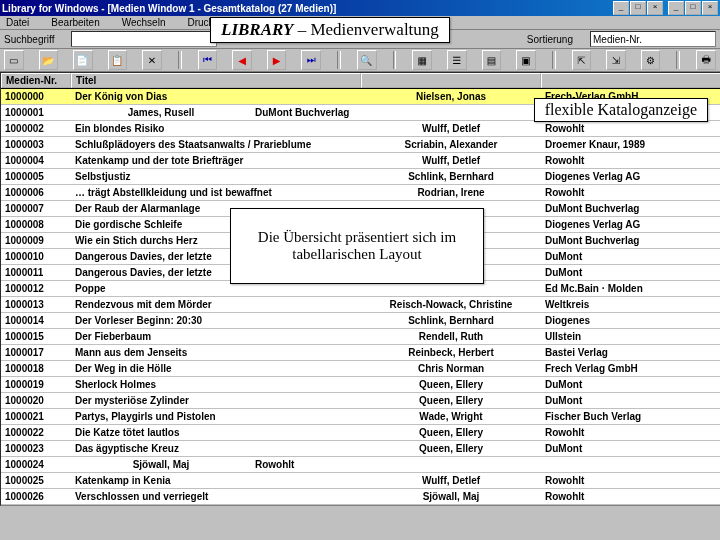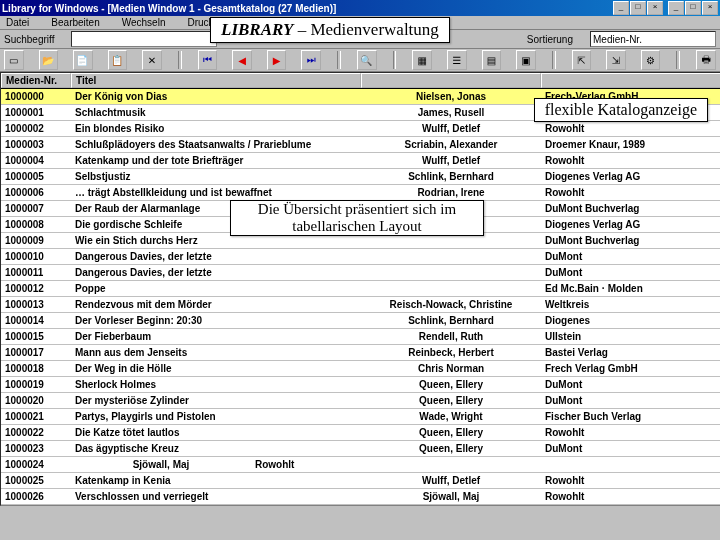--- a/index.html
+++ b/index.html
@@ -10,21 +10,21 @@
   .menu-item { font-size:10px; }
   .toolbar-row { background:#c0c0c0; display:flex; align-items:center; padding:1px 4px; gap:15px; border-bottom:1px solid #808080; position:relative; }
   .field-label { font-size:10px; margin-right:2px; }
   .text-input { border:1px inset #808080; background:#fff; height:14px; font-size:10px; padding:0 2px; }
   .tb-btn { width:18px; height:18px; background:#c0c0c0; border:1px outset #fff; display:flex; align-items:center; justify-content:center; font-size:10px; }
   .sep { width:2px; height:18px; border-left:1px solid #808080; border-right:1px solid #fff; margin:0 1px; }
   .banner { position:absolute; background:#fff; border:1px solid #000; padding:2px 10px; font-family:"Times New Roman",serif; z-index:5; box-shadow:1px 1px 2px rgba(0,0,0,.3); }
   .banner-title { left:210px; top:17px; font-size:17px; }
   .banner-title .b1 { font-weight:bold; font-style:italic; font-family:Georgia,serif; }
   .banner-flex { right:12px; top:80px; font-size:16px;margin-top:18px; }
-  .banner-desc { left:230px; top:200px; font-size:15px; text-align:center; width:240px; padding:0 6px; }
+  .banner-desc { left:230px; top:208px; font-size:15px; text-align:center; width:240px; padding:20px 6px; }
   .table-wrap { background:#fff; border:1px inset #808080; margin:0; width:720px; }
   .col-headers { display:flex; background:#c0c0c0; border-bottom:1px solid #000; }
   .col-head { border:1px outset #fff; padding:1px 4px; font-weight:bold; font-size:10px; box-sizing:border-box; }
   .c1 { width:70px; } .c2 { width:290px; } .c3 { width:180px;text-align:center; } .c4 { width:180px; }
   .row { display:flex; border-bottom:1px solid #c0c0c0; height:15px; align-items:center; }
   .cell { font-size:10px; font-weight:bold; padding:0 4px; box-sizing:border-box; white-space:nowrap; overflow:hidden; }
   .row-sel { background:#ffff80; }
 </style>
 </head>
 <body>
@@ -134,21 +134,20 @@
   </div>
   <div id="rows">
       <div class="row row-sel">
         <div class="cell c1">1000000</div>
         <div class="cell c2">Der König von Dias</div>
         <div class="cell c3">Nielsen, Jonas</div>
         <div class="cell c4">Frech-Verlag GmbH</div>
       </div>
       <div class="row">
         <div class="cell c1">1000001</div>
-        <div class="cell c2">Schlachtmusik</div>
         <div class="cell c3">James, Rusell</div>
         <div class="cell c4">DuMont Buchverlag</div>
       </div>
       <div class="row">
         <div class="cell c1">1000002</div>
         <div class="cell c2">Ein blondes Risiko</div>
         <div class="cell c3">Wulff, Detlef</div>
         <div class="cell c4">Rowohlt</div>
       </div>
       <div class="row">

